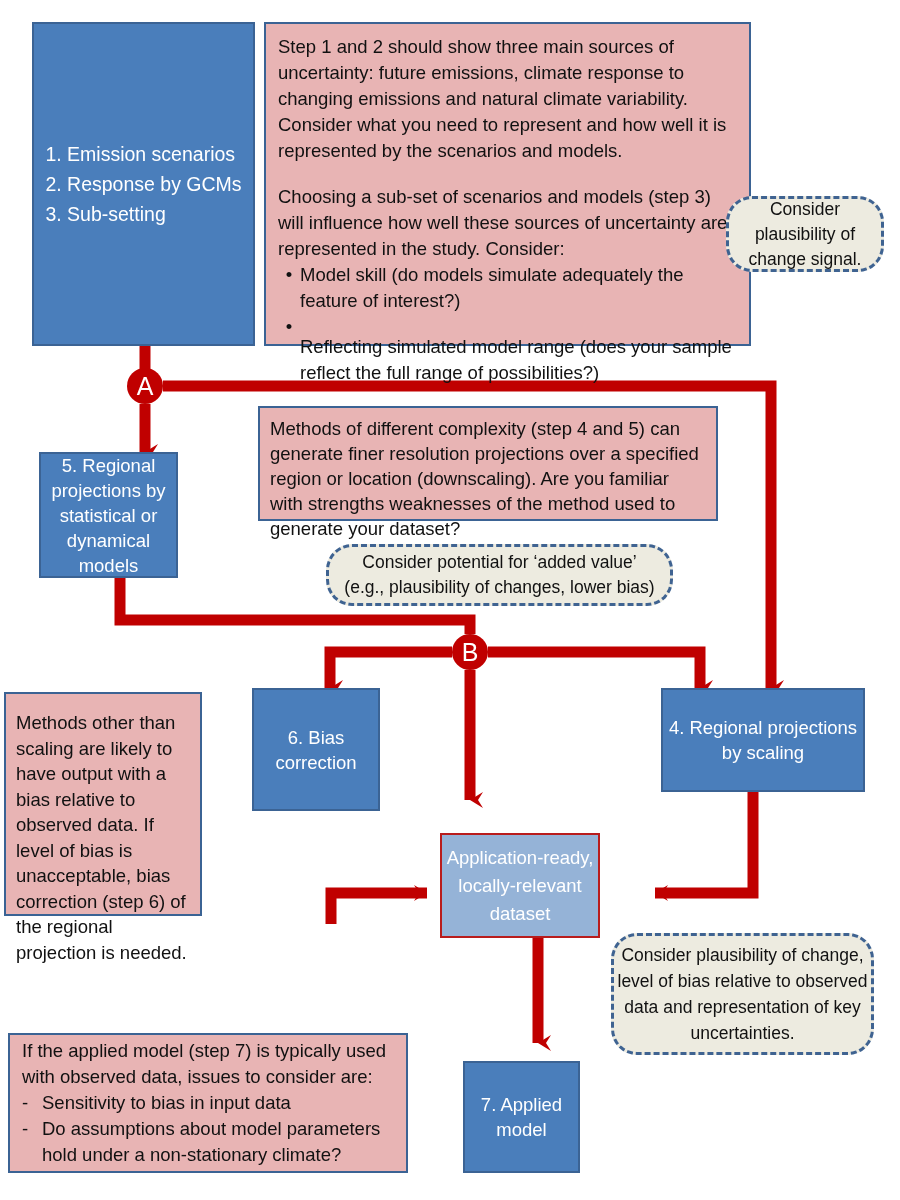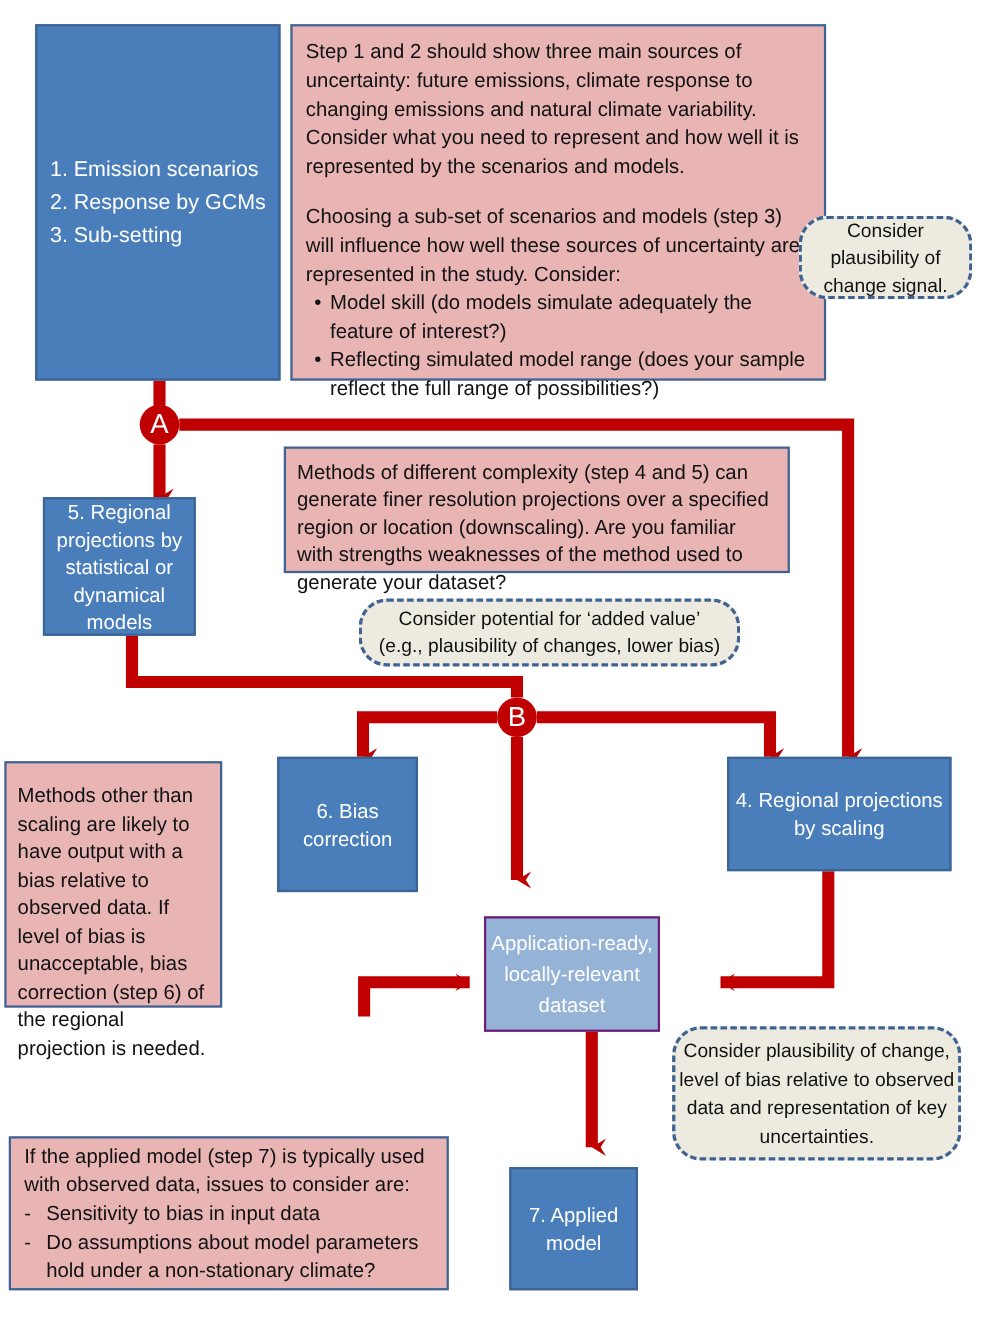--- a/index.html
+++ b/index.html
@@ -22,21 +22,21 @@
     align-items: center;
     justify-content: center;
   }
   .blue-box {
     background: #4a7ebb;
     border: 2px solid #3b6394;
     color: #ffffff;
   }
   .lightblue-box {
     background: #95b3d7;
-    border: 2px solid #701a75;
+    border: 2px solid #b91c1c;
     color: #ffffff;
   }
   .pink-box {
     background: #e8b4b4;
     border: 2px solid #3b6394;
     color: #111111;
   }
   .callout {
     position: absolute;
     box-sizing: border-box;
@@ -128,21 +128,21 @@
     <div style="padding:10px 12px; width:100%;">
       <span class="txt left-text" style="font-size:18.5px; line-height:26px;">Step 1 and 2 should show three main sources of uncertainty: future emissions, climate response to changing emissions and natural climate variability. Consider what you need to represent and how well it is represented by the scenarios and models.</span>
       <div style="height:20px;"></div>
       <span class="txt left-text" style="font-size:18.5px; line-height:26px;">Choosing a sub-set of scenarios and models (step 3) will influence how well these sources of uncertainty are represented in the study. Consider:</span>
       <div style="display:flex; align-items:flex-start; font-size:18.5px; line-height:26px;">
         <span style="width:22px; flex:0 0 22px; text-align:center;">•</span>
         <span class="txt left-text" style="flex:1;">Model skill (do models simulate adequately the feature of interest?)</span>
       </div>
       <div style="display:flex; align-items:flex-start; font-size:18.5px; line-height:26px;">
         <span style="width:22px; flex:0 0 22px; text-align:center;">•</span>
-        <span class="txt left-text" style="flex:1;">Reflecting simulated model range (does your sample reflect the full range of possibilities?)</span>
+        <span class="txt left-text" style="flex:1;margin-top:20px;">Reflecting simulated model range (does your sample reflect the full range of possibilities?)</span>
       </div>
     </div>
   </div>
 
   <div class="callout" style="left:726px; top:196px; width:158px; height:76px;">
     <span class="txt center-text" style="font-size:17.5px; line-height:25px;">Consider plausibility of change signal.</span>
   </div>
 
   <div class="junction" style="left:127px; top:368px; width:36px; height:36px;">
     <span>A</span>

